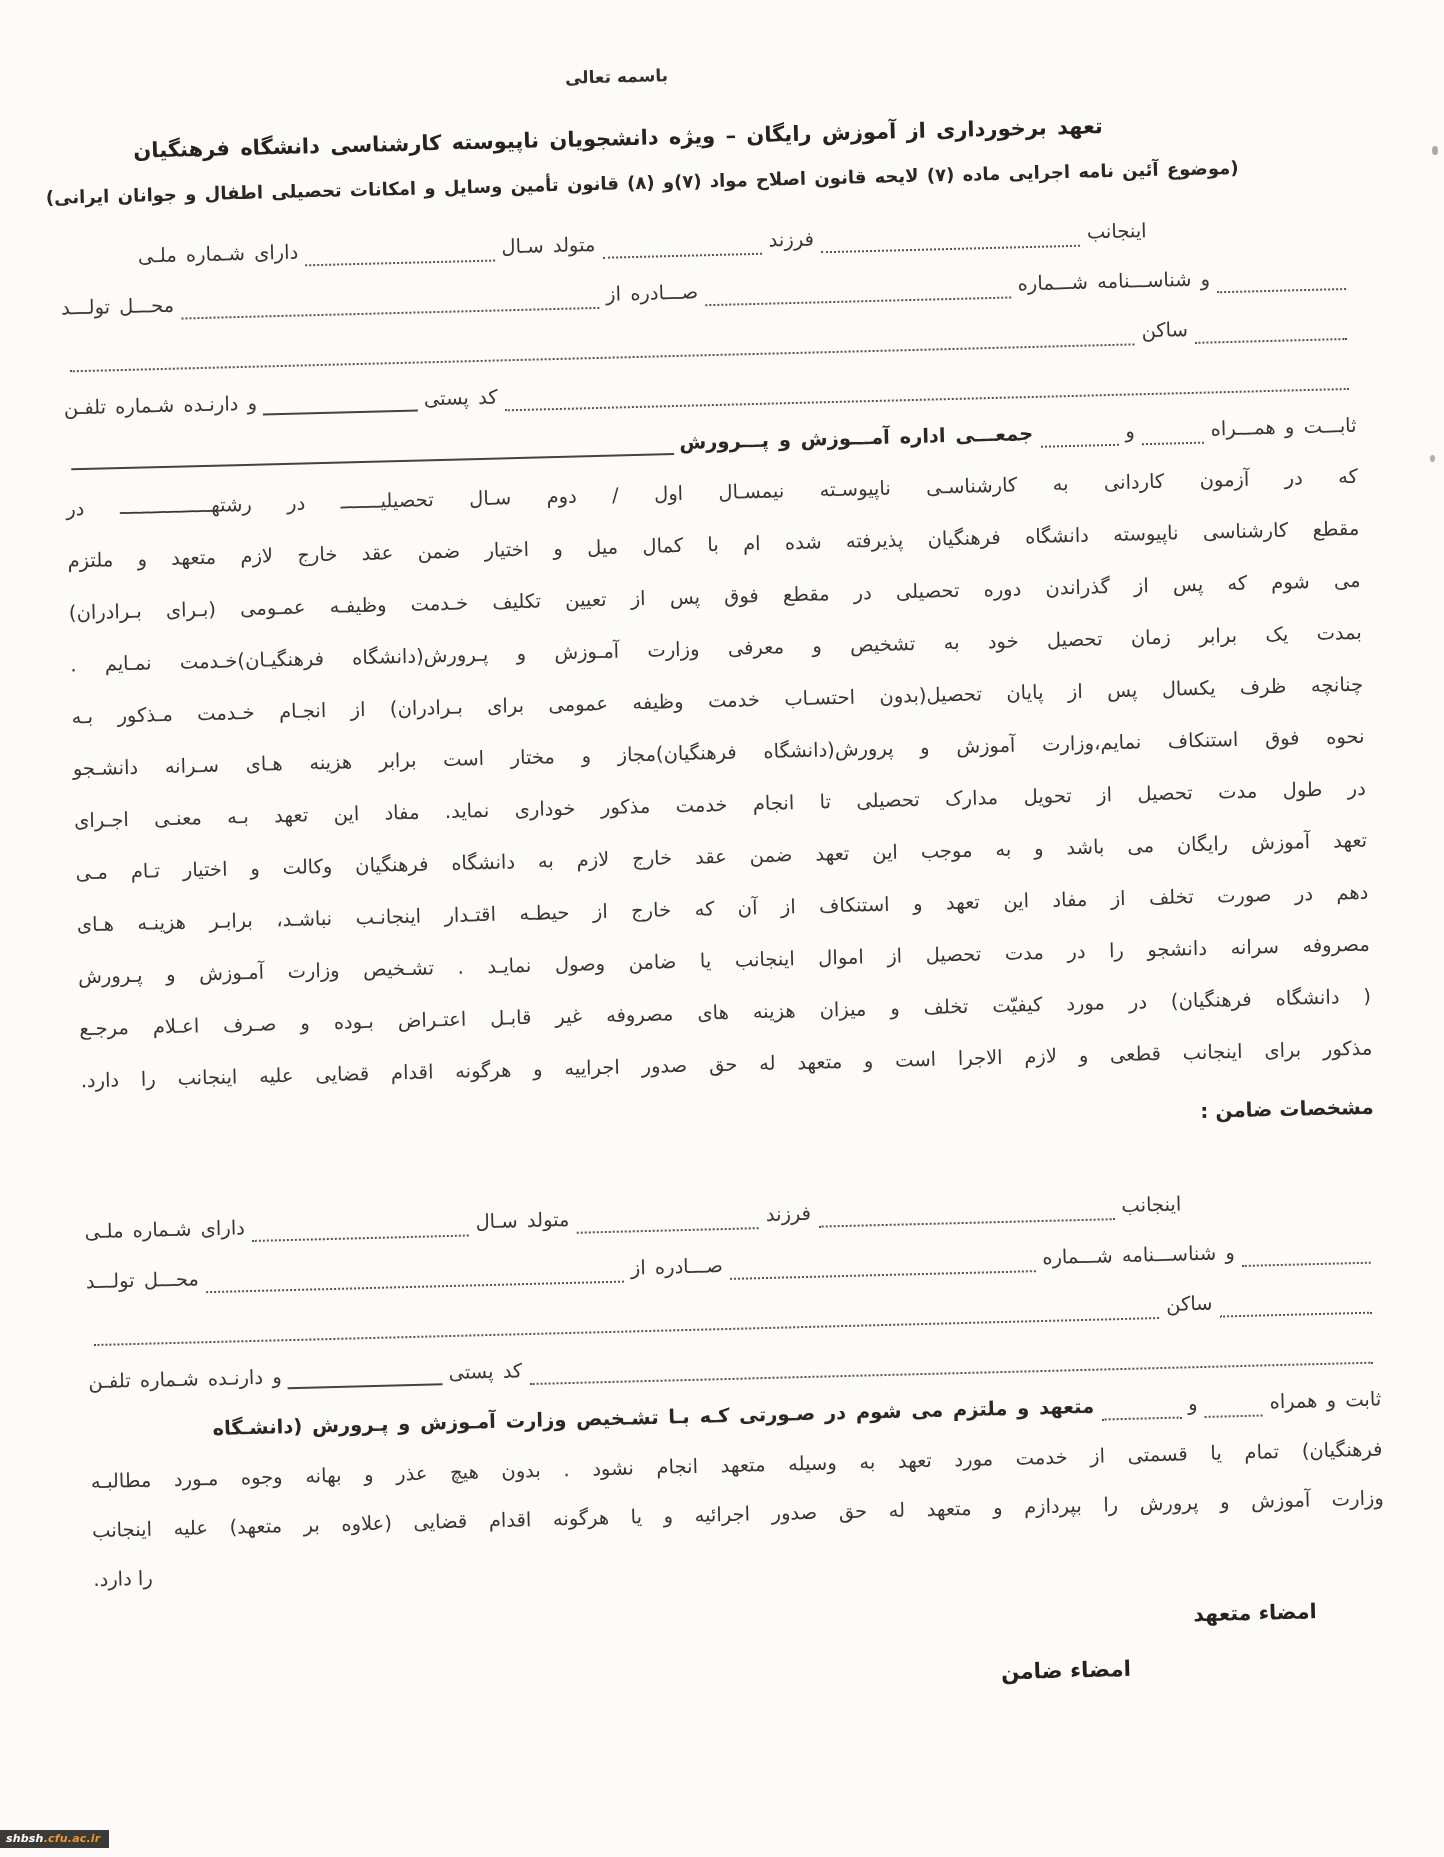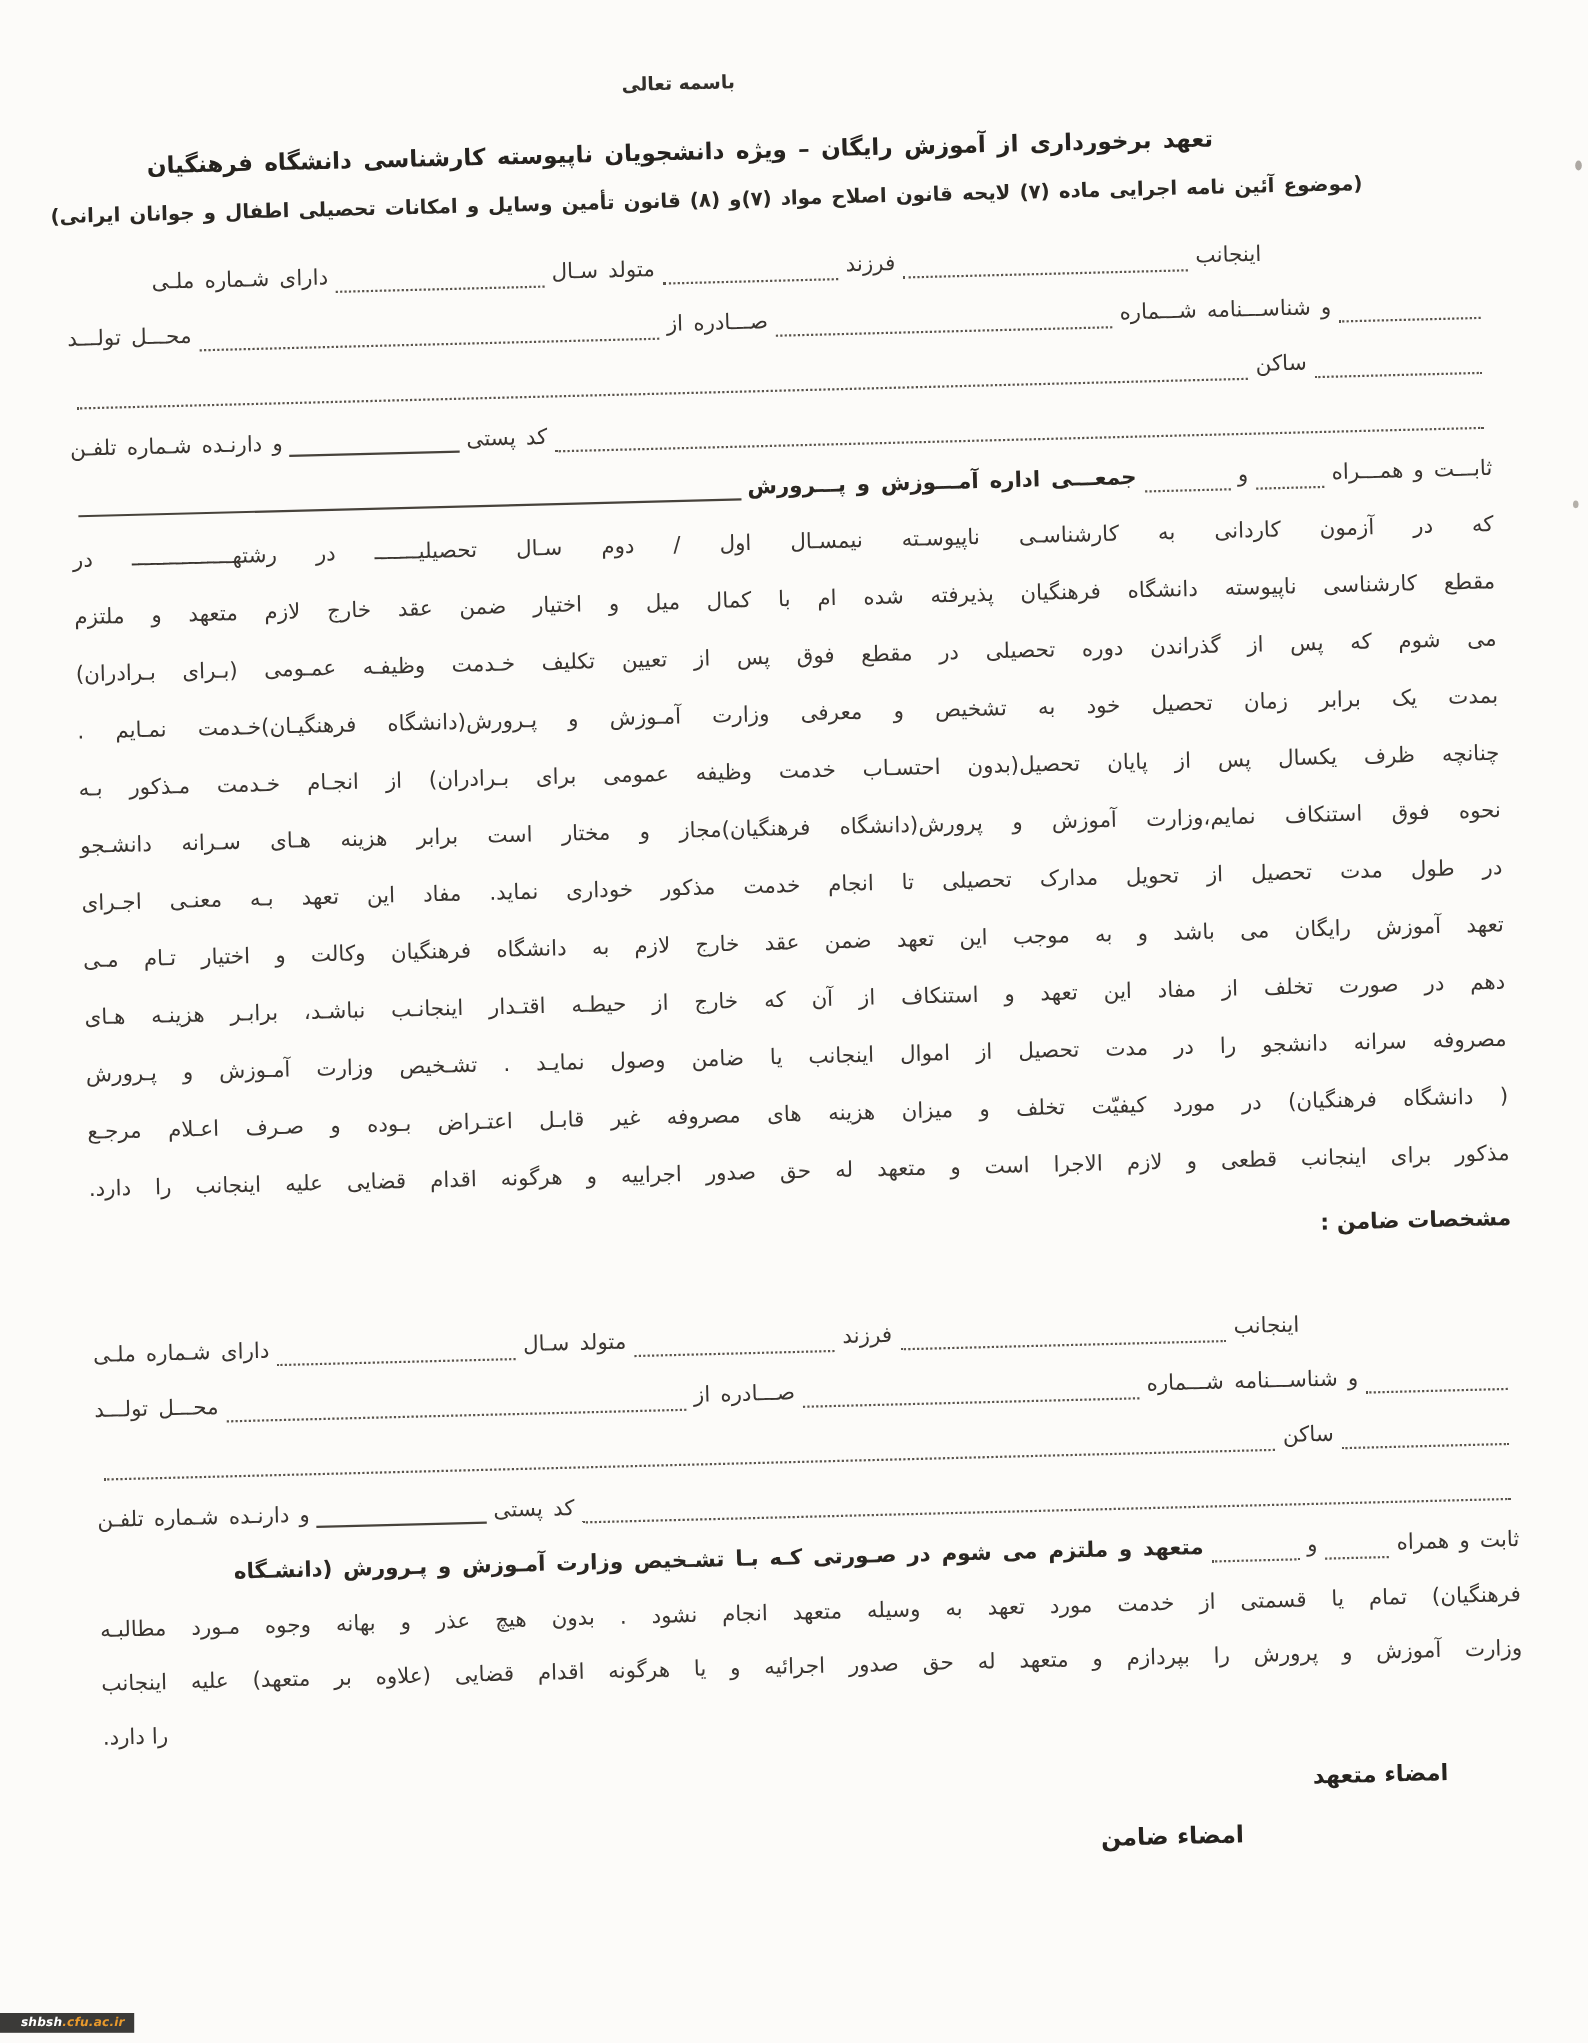--- a/index.html
+++ b/index.html
@@ -90,21 +90,21 @@
     position:absolute;
     left:0; bottom:9px;
     background:#3b3a38;
     padding:2px 9px 3px 6px;
     font-style:italic;
     font-weight:bold;
     font-size:11px;
     direction:ltr;
     letter-spacing:.2px;
   }
-  .wm-white  { color:#ffffff;margin-left:13px; }
+  .wm-white  { color:#ffffff; }
   .wm-orange { color:#e8992c; }
   .speck { position:absolute; background:#6b655c; border-radius:50%; }
   .speck-1 { width:6px; height:9px; right:6px; top:146px; opacity:.55; }
   .speck-2 { width:5px; height:7px; right:9px; top:455px; opacity:.5; }
 </style>
 </head>
 <body>
 
 <div class="content">
 

